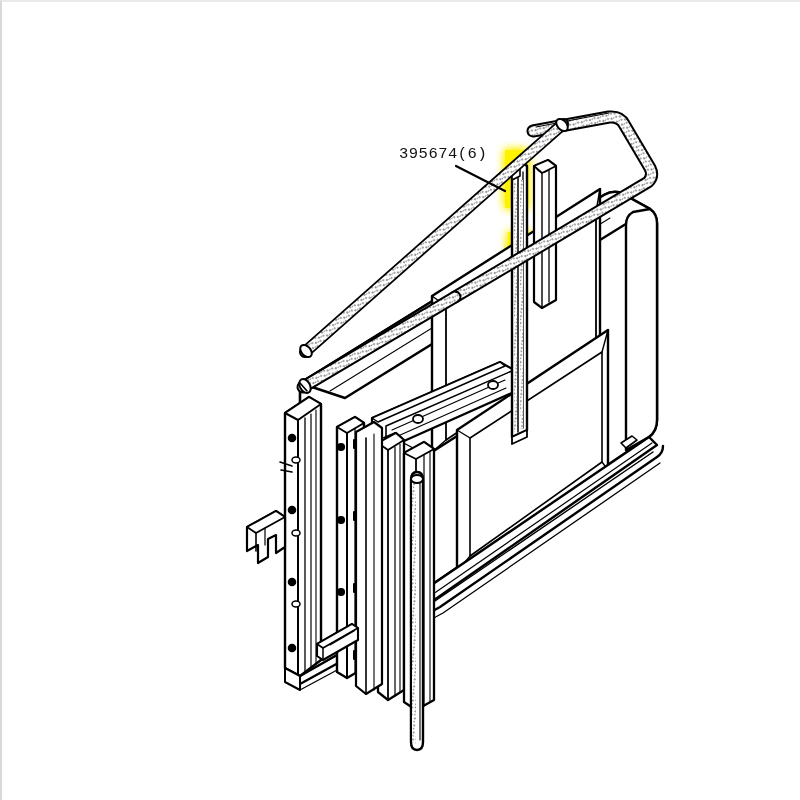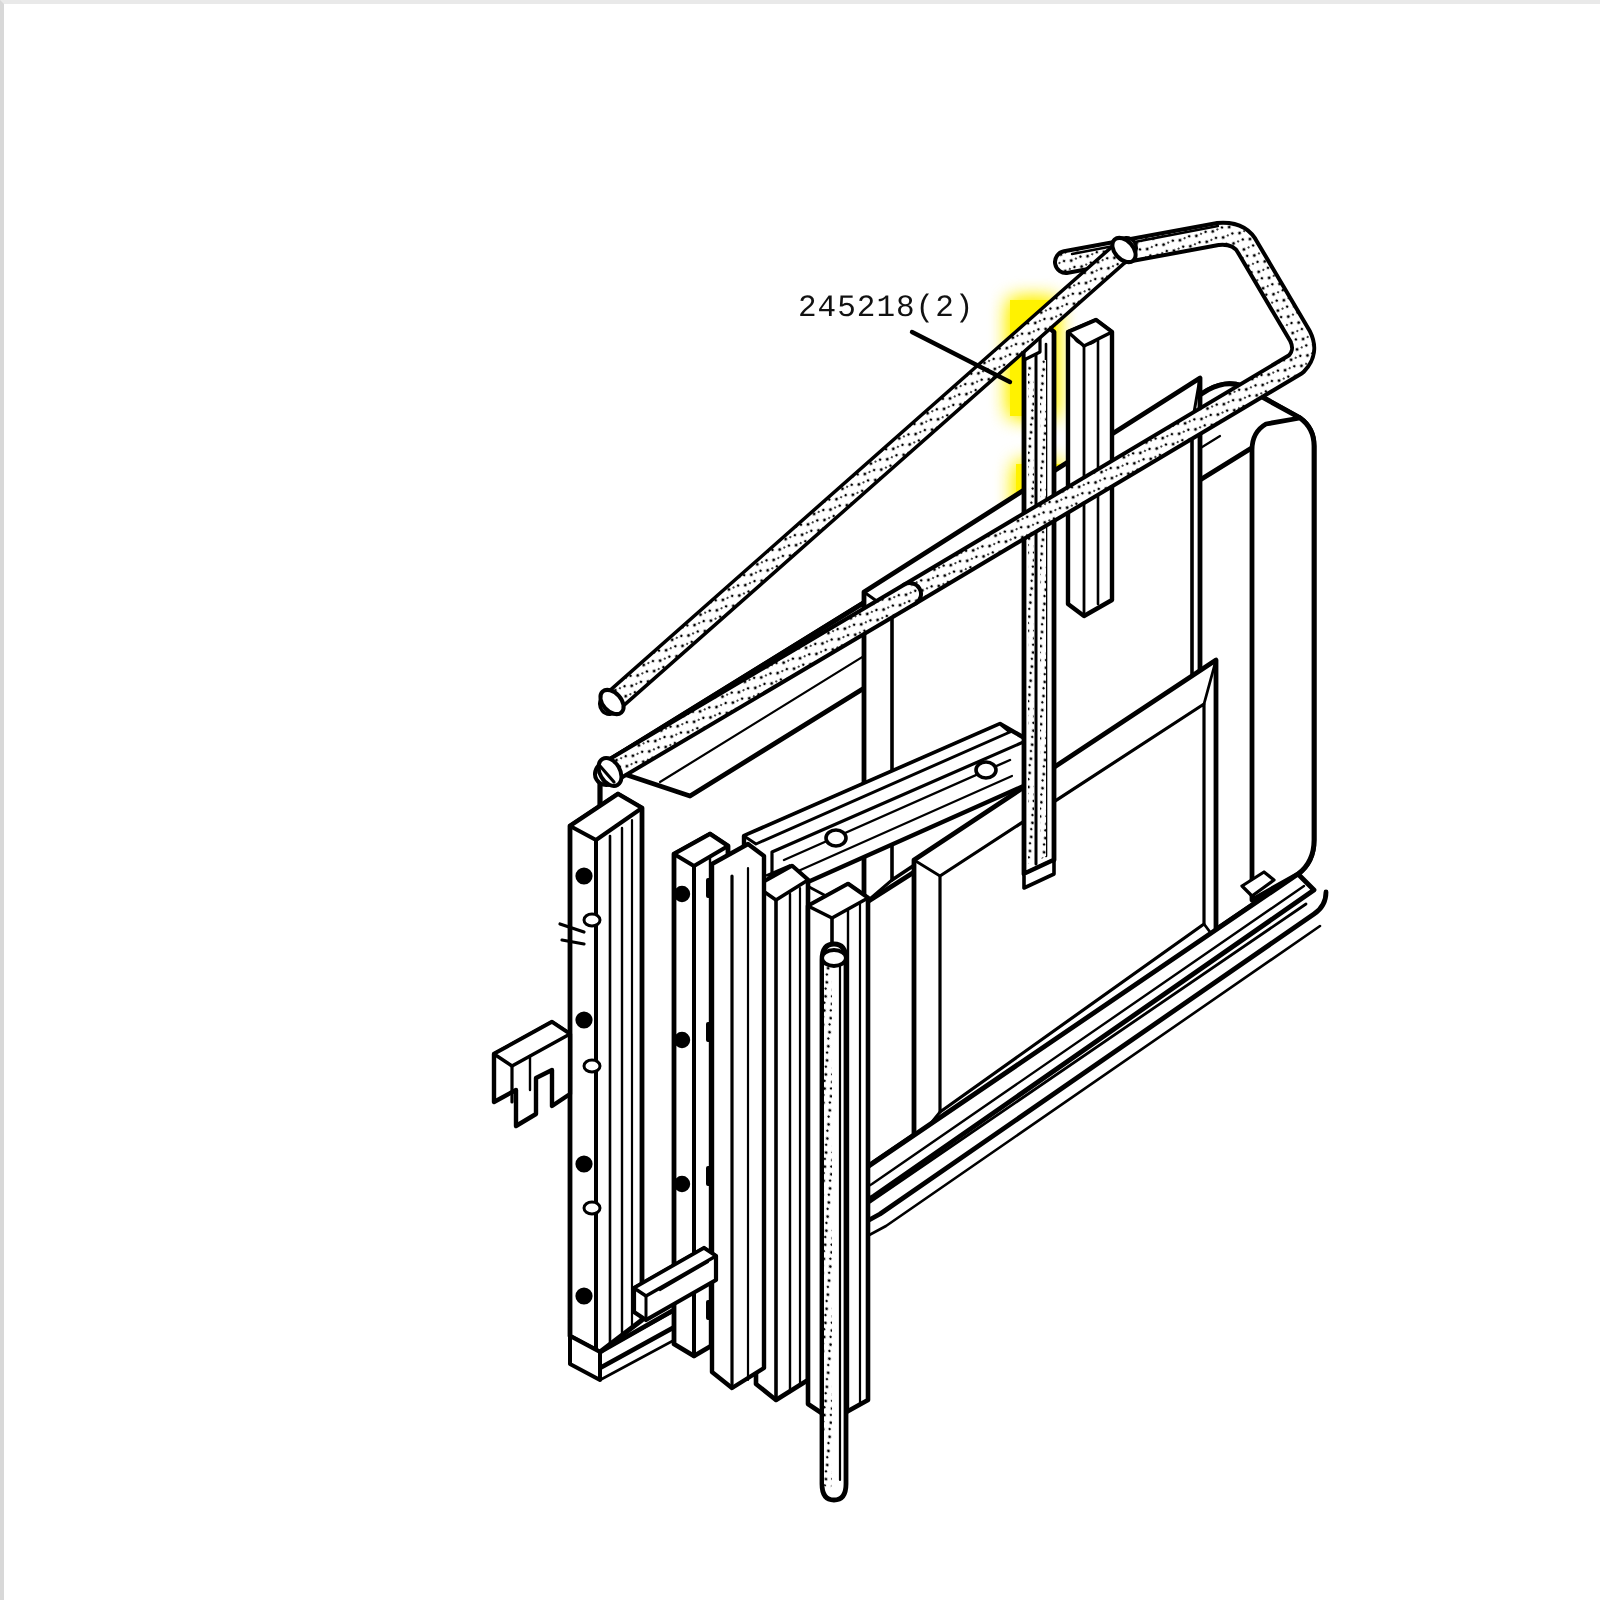--- a/index.html
+++ b/index.html
@@ -277,15 +277,15 @@
         </g>
 
         <g>
           <line id="leader-line" x1="456" y1="166" x2="505" y2="191" stroke="#000" stroke-width="2.2"></line>
         </g>
 
       </g>
     </svg>
   </div>
 
-  <div class="callout-text" id="callout-label-0" style="left:399px;top:145px;">245218(2)</div>
+  <div class="callout-text" id="callout-label-0" style="left:399px;top:145px;">395674(6)</div>
 
 </div>
 
 </body></html>

